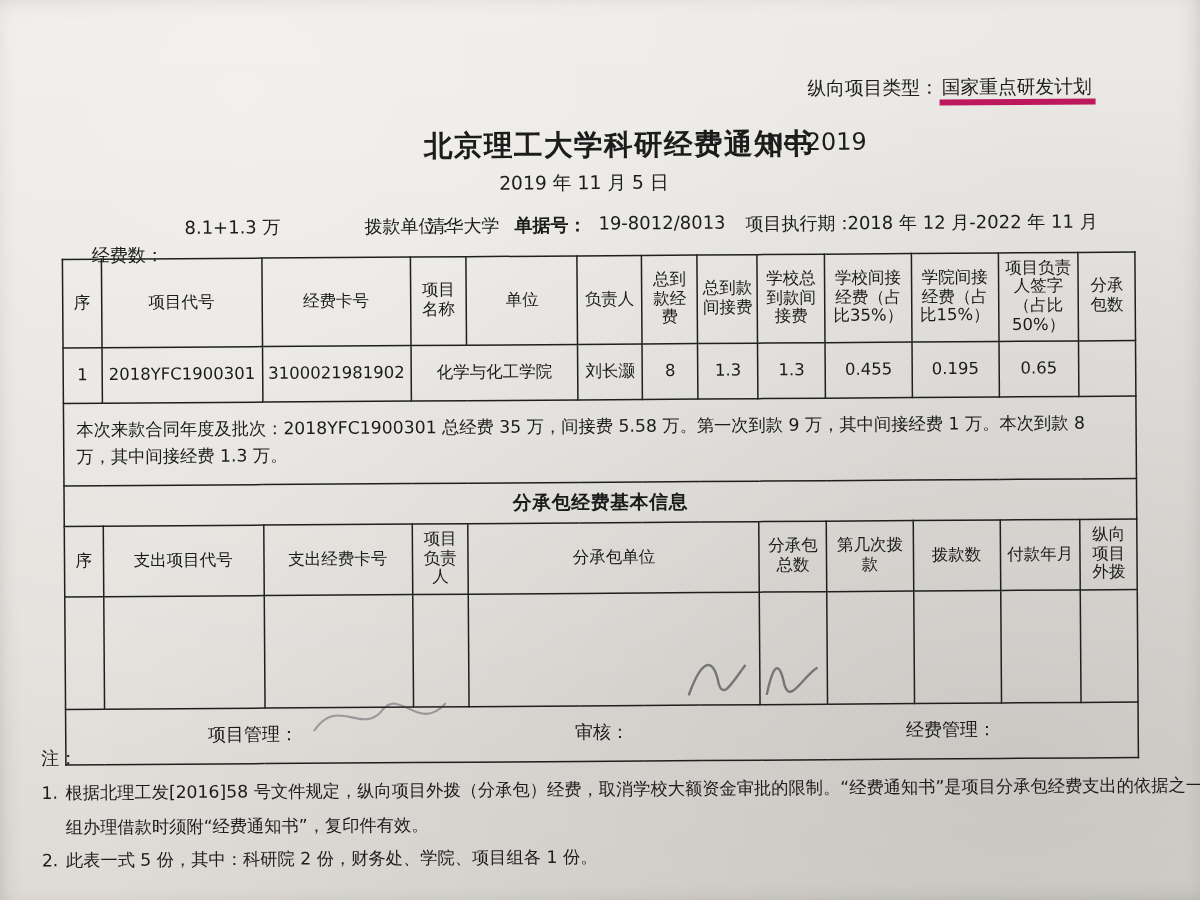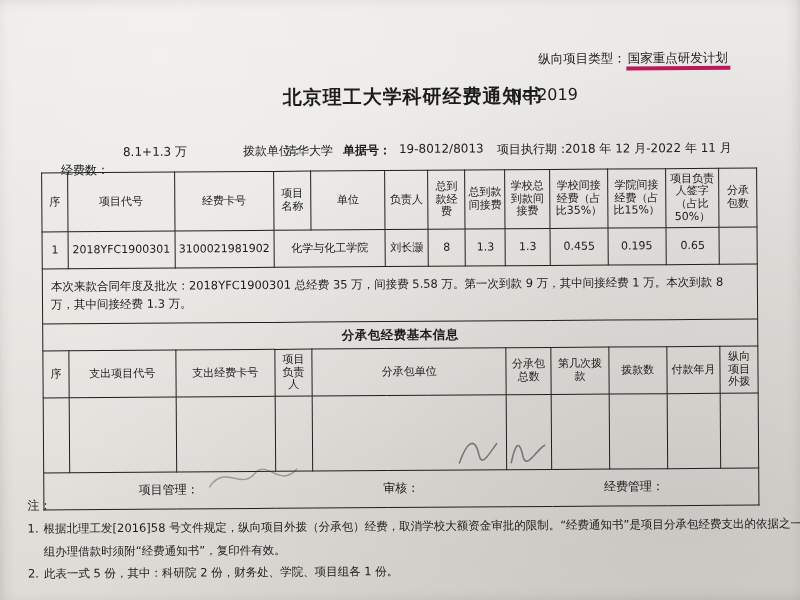--- a/index.html
+++ b/index.html
@@ -82,20 +82,21 @@
 <div id="grain"></div>
 
 <div id="doc">
 
   <div class="t hdr-type" style="left:540px;top:52px;">
     <span>纵向项目类型：</span><span class="ul">国家重点研发计划</span>
   </div>
 
   <div class="t title" style="left:284px;top:84px;">北京理工大学科研经费通知书</div>
   <div class="t no" style="left:512px;top:86px;">No.2019</div>
+  <div class="t date" style="left:334px;top:114px;">2019 年 11 月 5 日</div>
 
   <div class="t meta" style="left:62px;top:160px;">经费数：</div>
   <div class="t meta" style="left:124px;top:142px;">8.1+1.3 万</div>
   <div class="t meta" style="left:218px;top:142px;margin-left:26px;">拨款单位：</div>
   <div class="t meta" style="left:286px;top:142px;">清华大学</div>
   <div class="t meta" style="left:344px;top:142px;font-weight:bold;">单据号：</div>
   <div class="t meta" style="left:400px;top:142px;">19-8012/8013</div>
   <div class="t meta" style="left:498px;top:142px;">项目执行期：</div>
   <div class="t meta" style="left:566px;top:142px;">2018 年 12 月-2022 年 11 月</div>
 

